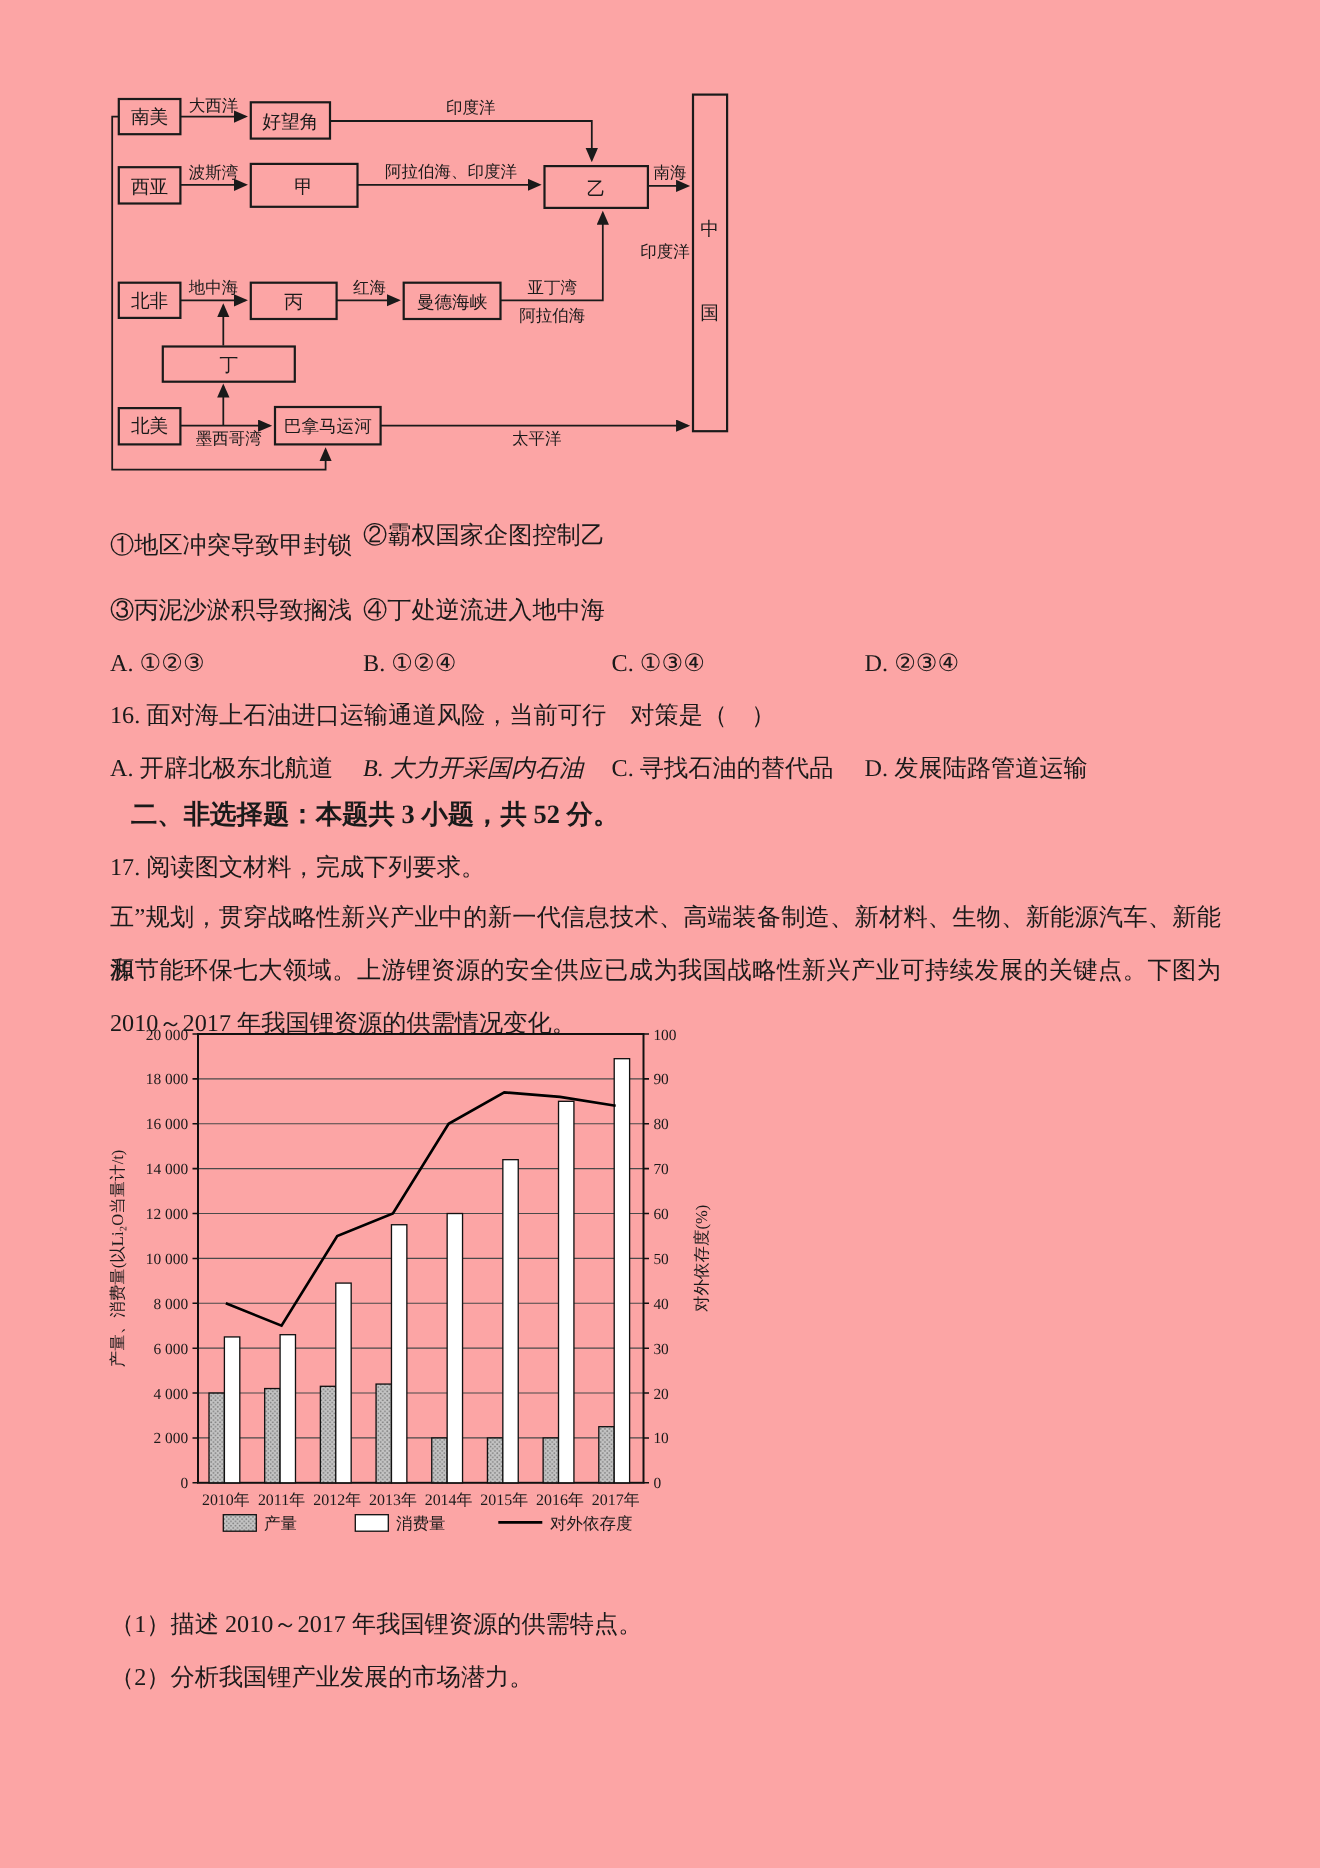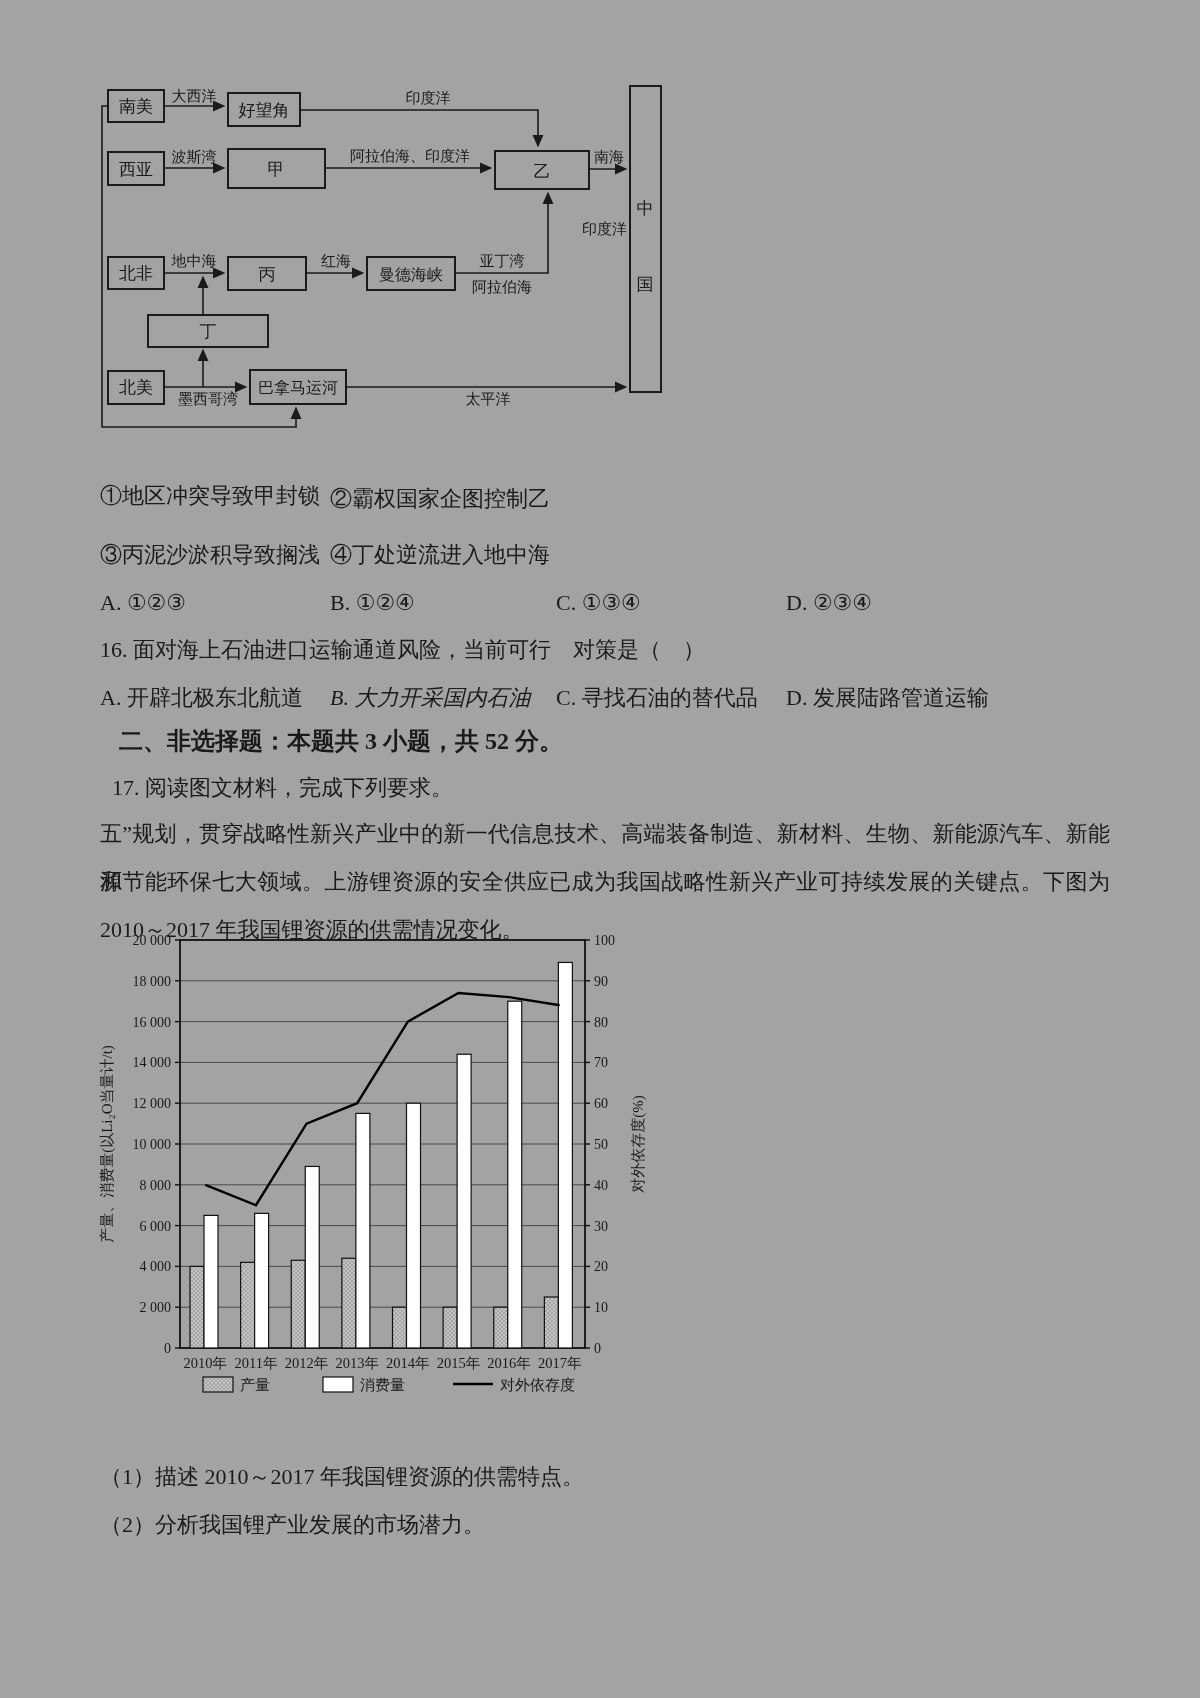--- a/index.html
+++ b/index.html
@@ -1,20 +1,20 @@
 <!DOCTYPE html>
 <html><head>
 <meta charset="utf-8">
 <style>
   html,body{margin:0;padding:0;background:#e8e8e8;}
   .page{
     position:relative;
     width:1200px;height:1698px;
     margin:0 auto;
-    background:#a3a3a3;
+    background:#fca5a5;
     font-family:"Liberation Serif","DejaVu Serif",serif;
     color:#1a1a1a;
     overflow:hidden;
   }
   .abs{position:absolute;}
   .t{font-size:22px;line-height:30px;white-space:nowrap;}
   .section-head{font-size:24px;font-weight:bold;}
   .para{width:1010px;font-size:22px;}
   .para-line{height:48px;line-height:48px;text-align:justify;text-align-last:justify;white-space:normal;}
   .para-line.first{text-indent:44px;}
@@ -90,36 +90,36 @@
     <text x="96" y="184" font-size="15" text-anchor="middle">地中海</text>
     <text x="238" y="184" font-size="15" text-anchor="middle">红海</text>
     <text x="404" y="184" font-size="15" text-anchor="middle">亚丁湾</text>
     <text x="404" y="210" font-size="15" text-anchor="middle">阿拉伯海</text>
     <text x="484" y="152" font-size="15" text-anchor="start">印度洋</text>
     <text x="110" y="322" font-size="15" text-anchor="middle">墨西哥湾</text>
     <text x="390" y="322" font-size="15" text-anchor="middle">太平洋</text>
   </svg>
 
   <div class="abs t" style="left:100px;top:481px;">①地区冲突导致甲封锁</div>
-  <div class="abs t" style="left:330px;top:484px;">②霸权国家企图控制乙</div>
+  <div class="abs t" style="left:330px;top:472px;">②霸权国家企图控制乙</div>
   <div class="abs t" style="left:100px;top:540px;">③丙泥沙淤积导致搁浅</div>
   <div class="abs t" style="left:330px;top:540px;">④丁处逆流进入地中海</div>
   <div class="abs t" style="left:100px;top:588px;">A. ①②③</div>
   <div class="abs t" style="left:330px;top:588px;">B. ①②④</div>
   <div class="abs t" style="left:556px;top:588px;">C. ①③④</div>
   <div class="abs t" style="left:786px;top:588px;">D. ②③④</div>
 
   <div class="abs t" style="left:100px;top:635px;">16. 面对海上石油进口运输通道风险，当前可行　对策是（　）</div>
   <div class="abs t" style="left:100px;top:683px;">A. 开辟北极东北航道</div>
   <div class="abs t" style="left:330px;top:683px;font-style:italic;">B. 大力开采国内石油</div>
   <div class="abs t" style="left:556px;top:683px;">C. 寻找石油的替代品</div>
   <div class="abs t" style="left:786px;top:683px;">D. 发展陆路管道运输</div>
 
   <div class="abs t section-head" style="left:100px;top:726px;margin-left:19px;">二、非选择题：本题共 3 小题，共 52 分。</div>
-  <div class="abs t" style="left:100px;top:773px;margin-left:12px;">17. 阅读图文材料，完成下列要求。</div>
+  <div class="abs t" style="left:100px;top:773px;">17. 阅读图文材料，完成下列要求。</div>
 
   <div class="abs para" style="left:100px;top:810px;">
     <div class="para-line">五”规划，贯穿战略性新兴产业中的新一代信息技术、高端装备制造、新材料、生物、新能源汽车、新能源</div>
     <div class="para-line">和节能环保七大领域。上游锂资源的安全供应已成为我国战略性新兴产业可持续发展的关键点。下图为</div>
     <div class="para-line last">2010～2017 年我国锂资源的供需情况变化。</div>
   </div>
 
   <div class="abs" style="left:95px;top:928px;width:570px;height:490px;" id="chart-holder"><svg width="570" height="490" viewBox="0 0 570 490">
         <defs>
           <pattern id="dots" width="4" height="4" patternUnits="userSpaceOnUse">

